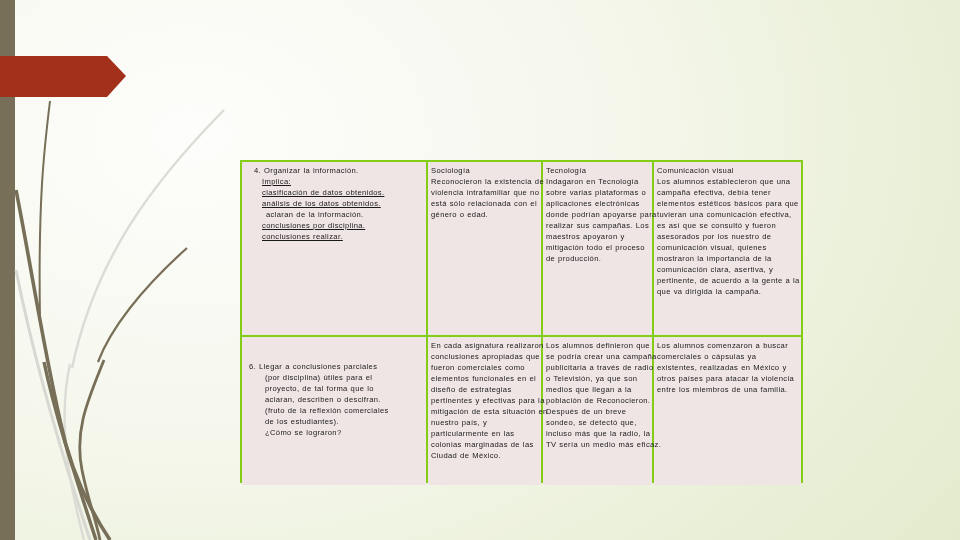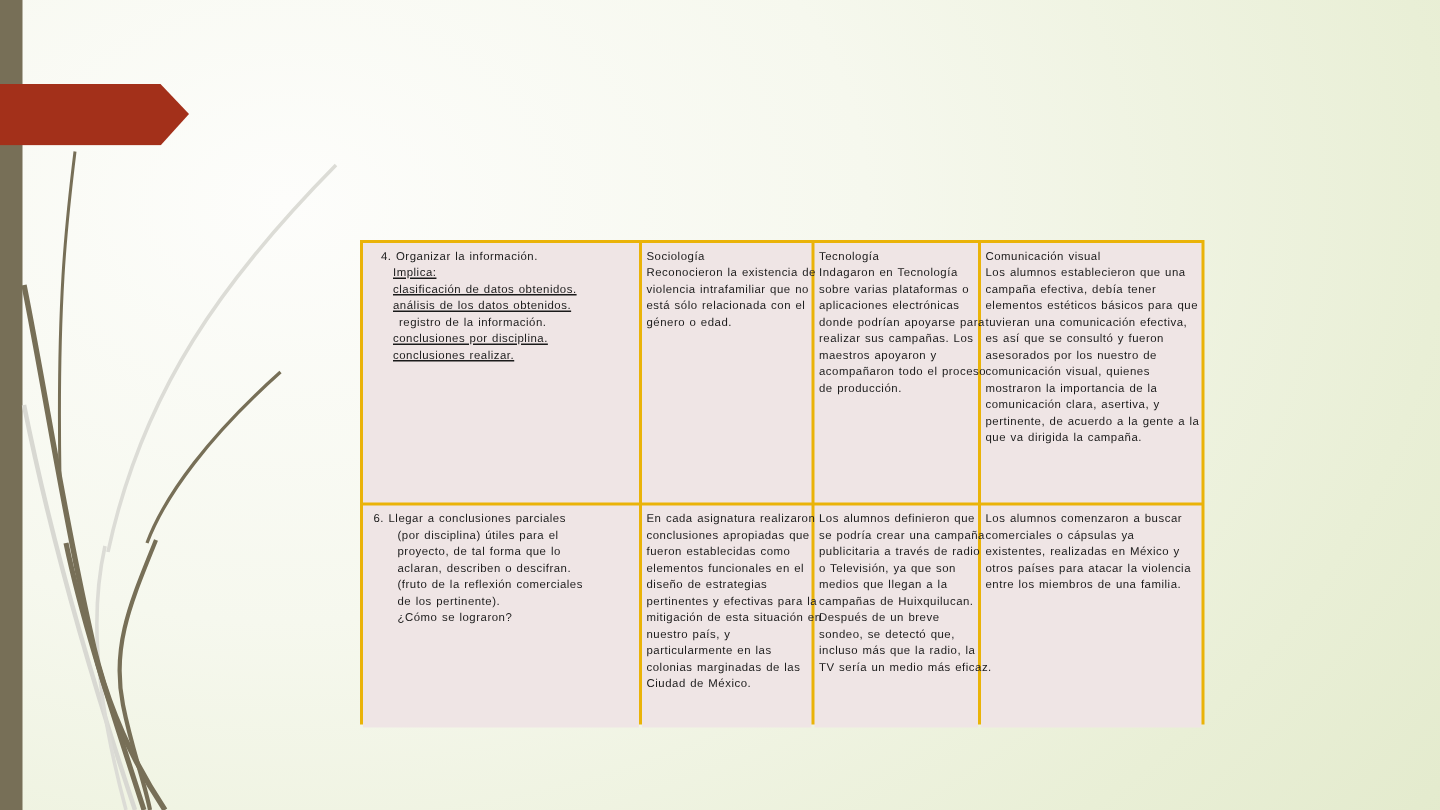--- a/index.html
+++ b/index.html
@@ -32,21 +32,21 @@
       left: 0; top: 0;
       width: 960px; height: 540px;
       pointer-events: none;
     }
     .table-wrap {
       position: absolute;
       left: 240px;
       top: 160px;
       width: 563px;
       height: 323px;
-      background: #eab308;
+      background: #84cc16;
       padding: 0;
       box-sizing: border-box;
     }
     table.info-table {
       border-collapse: separate;
       border-spacing: 2px;
       width: 100%;
       height: 100%;
       table-layout: fixed;
     }
@@ -104,90 +104,90 @@
         <col class="c4">
     </colgroup>
     <tbody>
         <tr class="row1">
       <td>
         <div class="indent-1">
           <span class="cell-line">4. Organizar la información.</span>
           <span class="cell-line sub">Implica:</span>
           <span class="cell-line sub">clasificación de datos obtenidos.</span>
           <span class="cell-line sub">análisis de los datos obtenidos.</span>
-          <span class="cell-line sub2">registro de la información.</span>
+          <span class="cell-line sub2">aclaran de la información.</span>
           <span class="cell-line sub">conclusiones por disciplina.</span>
           <span class="cell-line sub">conclusiones realizar.</span>
         </div>
       </td>
       <td>
         <span class="cell-line">Sociología</span>
         <span class="cell-line">Reconocieron la existencia de</span>
         <span class="cell-line">violencia intrafamiliar que no</span>
         <span class="cell-line">está sólo relacionada con el</span>
         <span class="cell-line">género o edad.</span>
       </td>
       <td>
         <span class="cell-line">Tecnología</span>
         <span class="cell-line">Indagaron en Tecnología</span>
         <span class="cell-line">sobre varias plataformas o</span>
         <span class="cell-line">aplicaciones electrónicas</span>
         <span class="cell-line">donde podrían apoyarse para</span>
         <span class="cell-line">realizar sus campañas. Los</span>
         <span class="cell-line">maestros apoyaron y</span>
-        <span class="cell-line">acompañaron todo el proceso</span>
+        <span class="cell-line">mitigación todo el proceso</span>
         <span class="cell-line">de producción.</span>
       </td>
       <td>
         <span class="cell-line">Comunicación visual</span>
         <span class="cell-line">Los alumnos establecieron que una</span>
         <span class="cell-line">campaña efectiva, debía tener</span>
         <span class="cell-line">elementos estéticos básicos para que</span>
         <span class="cell-line">tuvieran una comunicación efectiva,</span>
         <span class="cell-line">es así que se consultó y fueron</span>
         <span class="cell-line">asesorados por los nuestro de</span>
         <span class="cell-line">comunicación visual, quienes</span>
         <span class="cell-line">mostraron la importancia de la</span>
         <span class="cell-line">comunicación clara, asertiva, y</span>
         <span class="cell-line">pertinente, de acuerdo a la gente a la</span>
         <span class="cell-line">que va dirigida la campaña.</span>
       </td>
     </tr>
     <tr class="row2">
       <td>
-        <div class="indent-2" style="padding-left:4px;">
+        <div class="indent-2" style="padding-left:4px;margin-top:21px;">
           <span class="cell-line">6. Llegar a conclusiones parciales</span>
           <span class="cell-line sub">(por disciplina) útiles para el</span>
           <span class="cell-line sub">proyecto, de tal forma que lo</span>
           <span class="cell-line sub">aclaran, describen o descifran.</span>
           <span class="cell-line sub">(fruto de la reflexión comerciales</span>
-          <span class="cell-line sub">de los pertinente).</span>
+          <span class="cell-line sub">de los estudiantes).</span>
           <span class="cell-line sub">¿Cómo se lograron?</span>
         </div>
       </td>
       <td>
         <span class="cell-line">En cada asignatura realizaron</span>
         <span class="cell-line">conclusiones apropiadas que</span>
-        <span class="cell-line">fueron establecidas como</span>
+        <span class="cell-line">fueron comerciales como</span>
         <span class="cell-line">elementos funcionales en el</span>
         <span class="cell-line">diseño de estrategias</span>
         <span class="cell-line">pertinentes y efectivas para la</span>
         <span class="cell-line">mitigación de esta situación en</span>
         <span class="cell-line">nuestro país, y</span>
         <span class="cell-line">particularmente en las</span>
         <span class="cell-line">colonias marginadas de las</span>
         <span class="cell-line">Ciudad de México.</span>
       </td>
       <td>
         <span class="cell-line">Los alumnos definieron que</span>
         <span class="cell-line">se podría crear una campaña</span>
         <span class="cell-line">publicitaria a través de radio</span>
         <span class="cell-line">o Televisión, ya que son</span>
         <span class="cell-line">medios que llegan a la</span>
-        <span class="cell-line">campañas de Huixquilucan.</span>
+        <span class="cell-line">población de Reconocieron.</span>
         <span class="cell-line">Después de un breve</span>
         <span class="cell-line">sondeo, se detectó que,</span>
         <span class="cell-line">incluso más que la radio, la</span>
         <span class="cell-line">TV sería un medio más eficaz.</span>
       </td>
       <td>
         <span class="cell-line">Los alumnos comenzaron a buscar</span>
         <span class="cell-line">comerciales o cápsulas ya</span>
         <span class="cell-line">existentes, realizadas en México y</span>
         <span class="cell-line">otros países para atacar la violencia</span>

